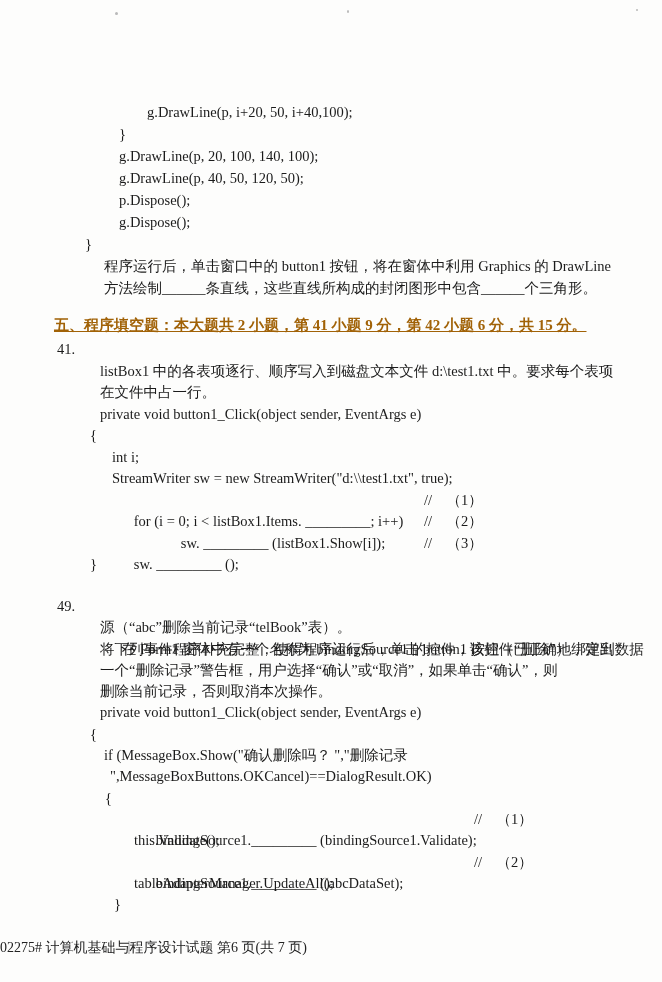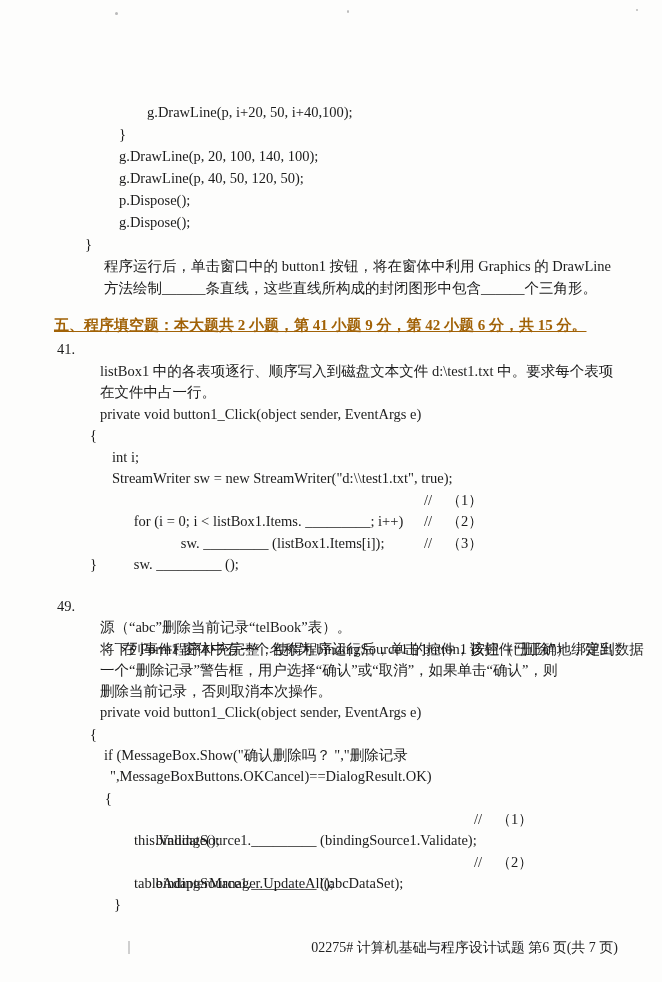--- a/index.html
+++ b/index.html
@@ -61,21 +61,21 @@
     color: #a16207;
     line-height: 22px;
     white-space: pre;
     text-decoration: underline;
   }
   .footer-line {
     position: absolute;
     top: 939px;
     left: 0;
     width: 618px;
-    text-align: right;
+    text-align: left;
     font-size: 14px;
     color: #222;
     white-space: pre;
   }
   .footer-tick {
     position: absolute;
     top: 941px;
     left: 128px;
     width: 2px;
     height: 13px;
@@ -124,21 +124,21 @@
     <div class="line ind-body">在文件中占一行。</div>
     <div class="line ind-body">private void button1_Click(object sender, EventArgs e)</div>
     <div class="line ind-brace">{</div>
     <div class="line ind-c1">int i;</div>
     <div class="line ind-c1">StreamWriter sw = new StreamWriter("d:\\test1.txt", true);</div>
     <div class="line ind-c1">
       <span>for (i = 0; i &lt; listBox1.Items. _________; i++)</span>
       <span class="cmt cmt41">//　（1）</span>
     </div>
     <div class="line ind-c2">
-      <span>sw. _________ (listBox1.Items[i]);</span>
+      <span>sw. _________ (listBox1.Show[i]);</span>
       <span class="cmt cmt41">//　（2）</span>
     </div>
     <div class="line ind-c1">
       <span>sw. _________ ();</span>
       <span class="cmt cmt41">//　（3）</span>
     </div>
     <div class="line ind-brace">}</div>
   </div>
 
   <div class="block" style="top:596px;">

